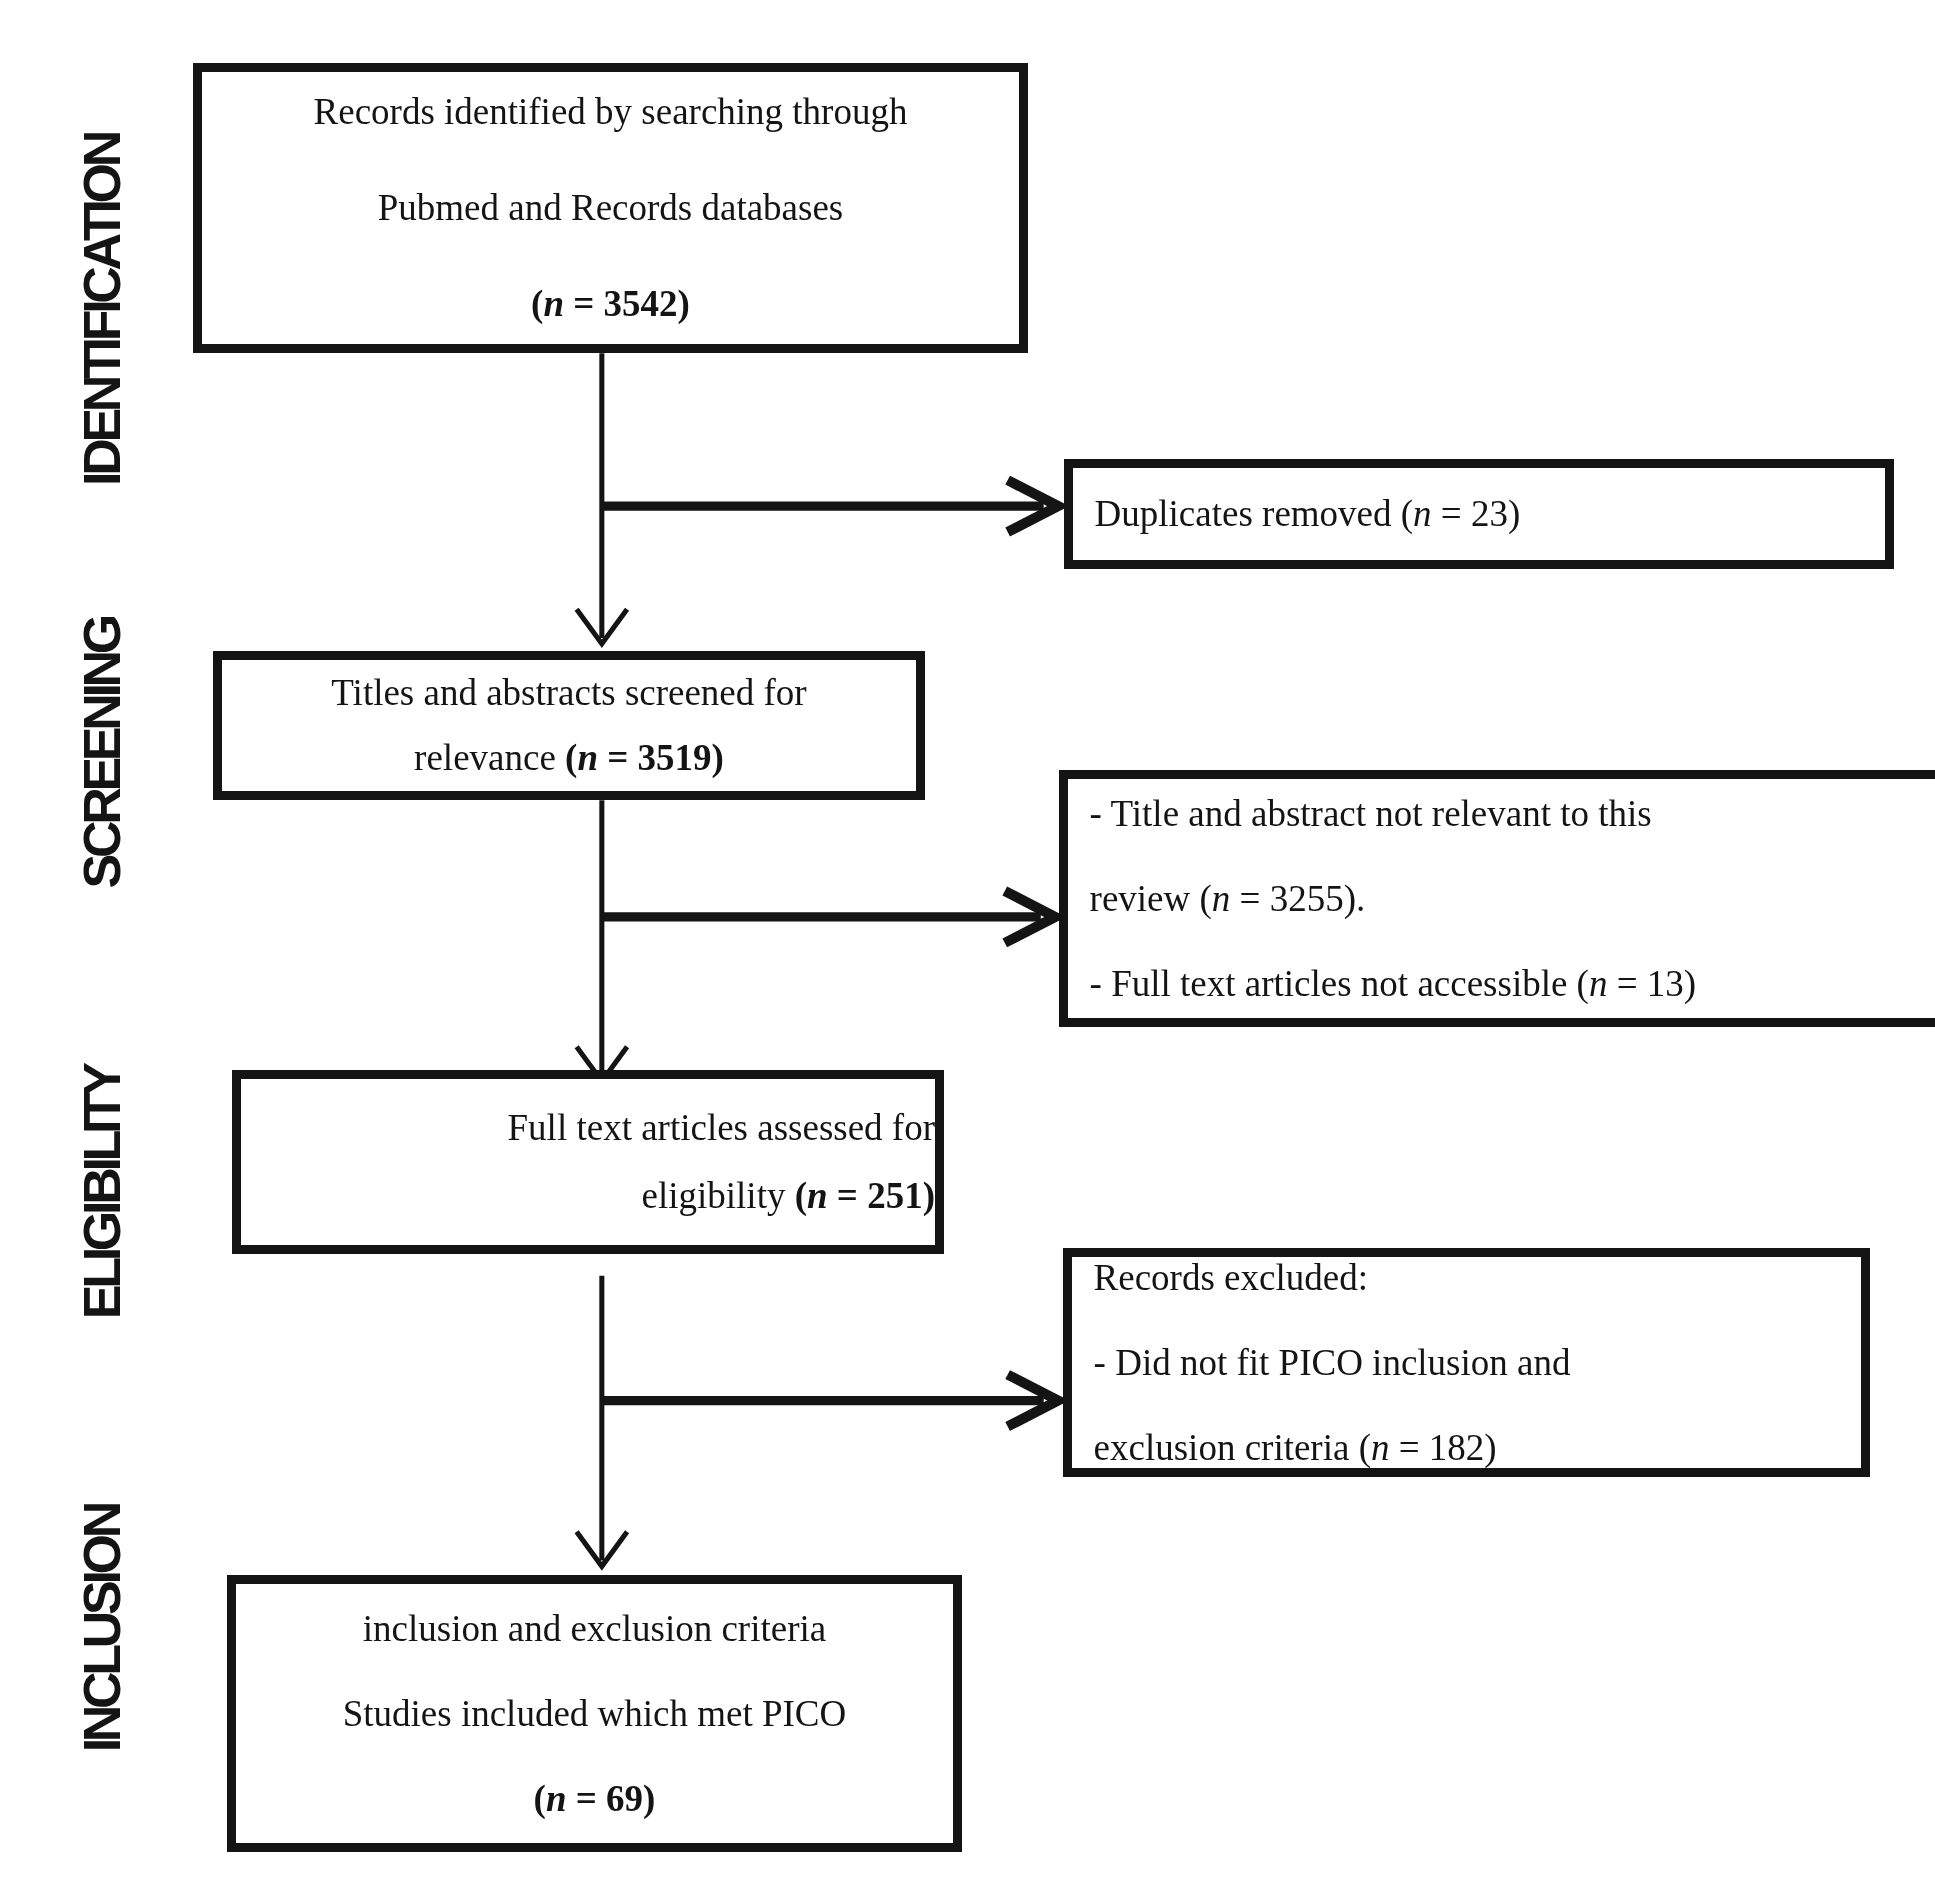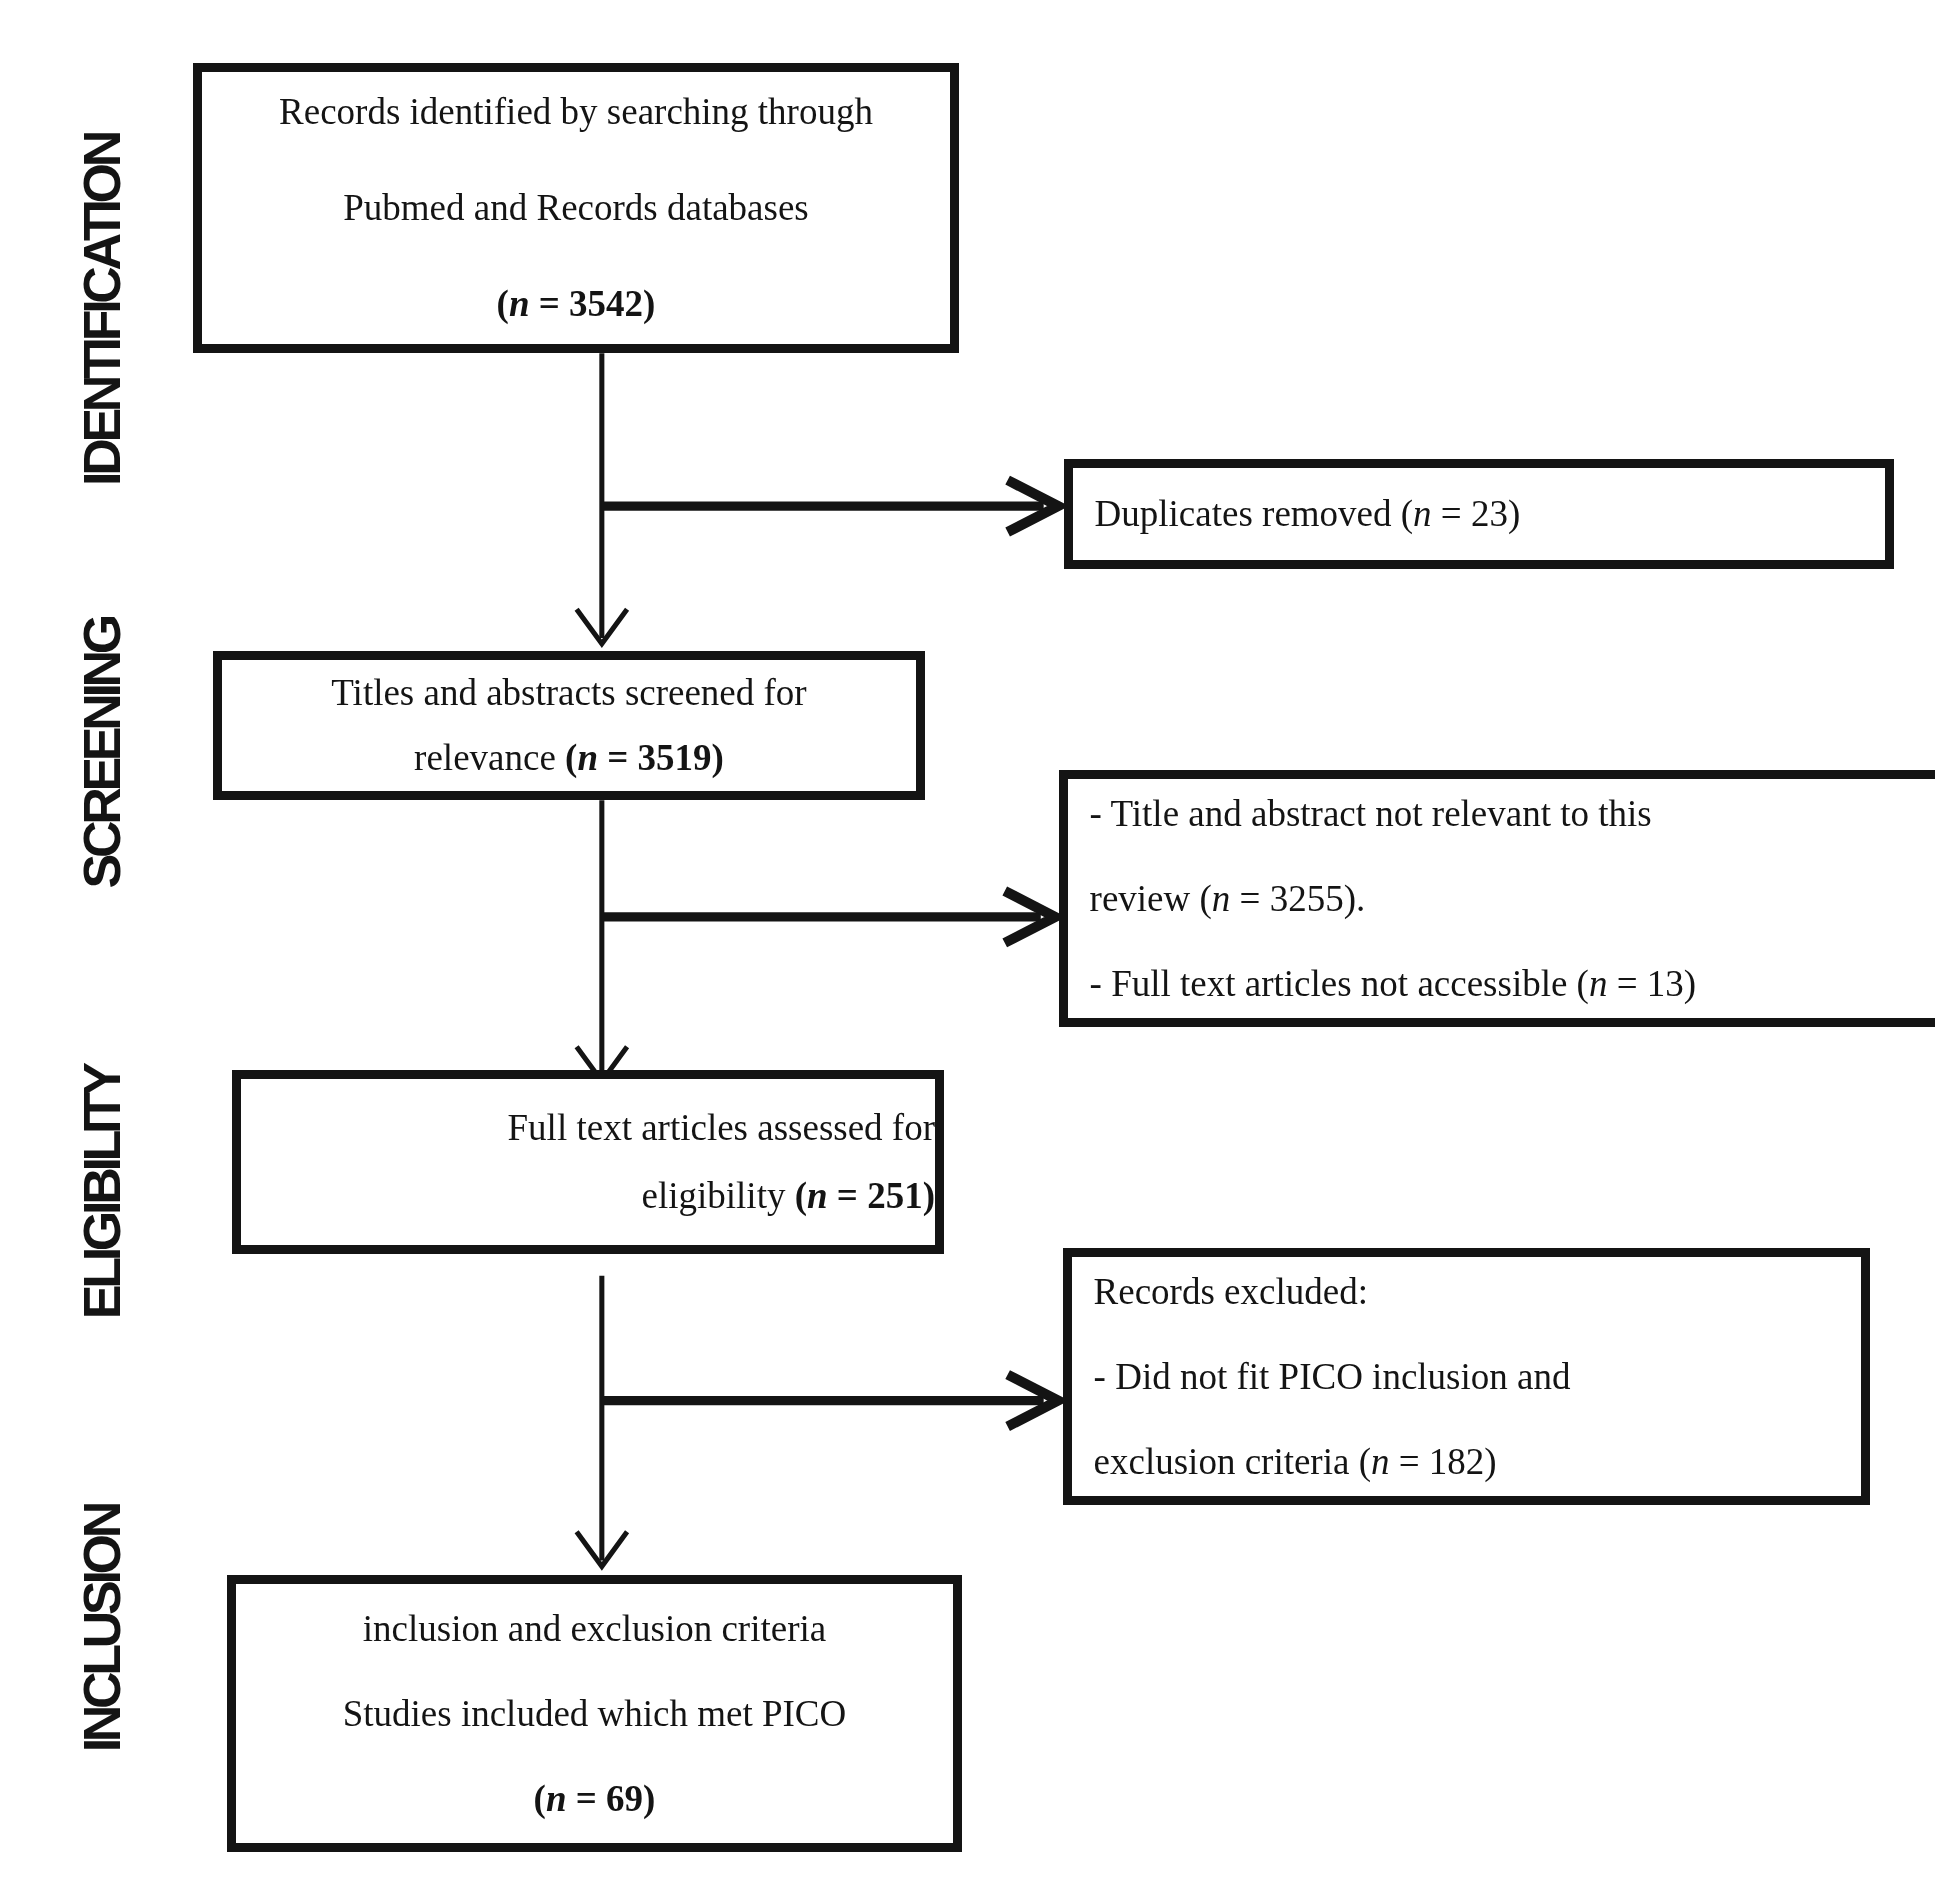--- a/index.html
+++ b/index.html
@@ -91,21 +91,21 @@
   <div class="stage" style="top:591px;height:324px;">
     <span>SCREENING</span>
   </div>
   <div class="stage" style="top:1031px;height:324px;">
     <span>ELIGIBILITY</span>
   </div>
   <div class="stage" style="top:1463px;height:332px;">
     <span>INCLUSION</span>
   </div>
 
-  <div class="box main-box lh-b1" style="left:193px;top:63px;width:766px;height:290px;">
+  <div class="box main-box lh-b1" style="left:193px;top:63px;width:835px;height:290px;">
     <div class="txt">Records identified by searching through</div>
     <div class="txt">Pubmed and Records databases</div>
     <div class="txt"><span></span><b class="count">(<i>n</i> = 3542)</b></div>
   </div>
 
   <div class="box main-box lh-b2" style="left:213px;top:651px;width:712px;height:149px;">
     <div class="txt">Titles and abstracts screened for</div>
     <div class="txt"><span>relevance </span><b class="count">(<i>n</i> = 3519)</b></div>
   </div>
 
@@ -123,20 +123,20 @@
   <div class="box side-box lh-side" style="left:1064px;top:459px;width:830px;height:110px;">
     <div class="txt">Duplicates removed (<i>n</i> = 23)</div>
   </div>
 
   <div class="box side-box lh-side" style="left:1059px;top:770px;width:906px;height:257px;">
     <div class="txt">- Title and abstract not relevant to this</div>
     <div class="txt">review (<i>n</i> = 3255).</div>
     <div class="txt">- Full text articles not accessible (<i>n</i> = 13)</div>
   </div>
 
-  <div class="box side-box lh-side" style="left:1063px;top:1248px;width:807px;height:257px;text-align:right;">
+  <div class="box side-box lh-side" style="left:1063px;top:1248px;width:807px;height:229px;text-align:right;">
     <div class="txt">Records excluded:</div>
     <div class="txt">- Did not fit PICO inclusion and</div>
     <div class="txt">exclusion criteria (<i>n</i> = 182)</div>
   </div>
 
 </div>
 
 
 </body></html>

